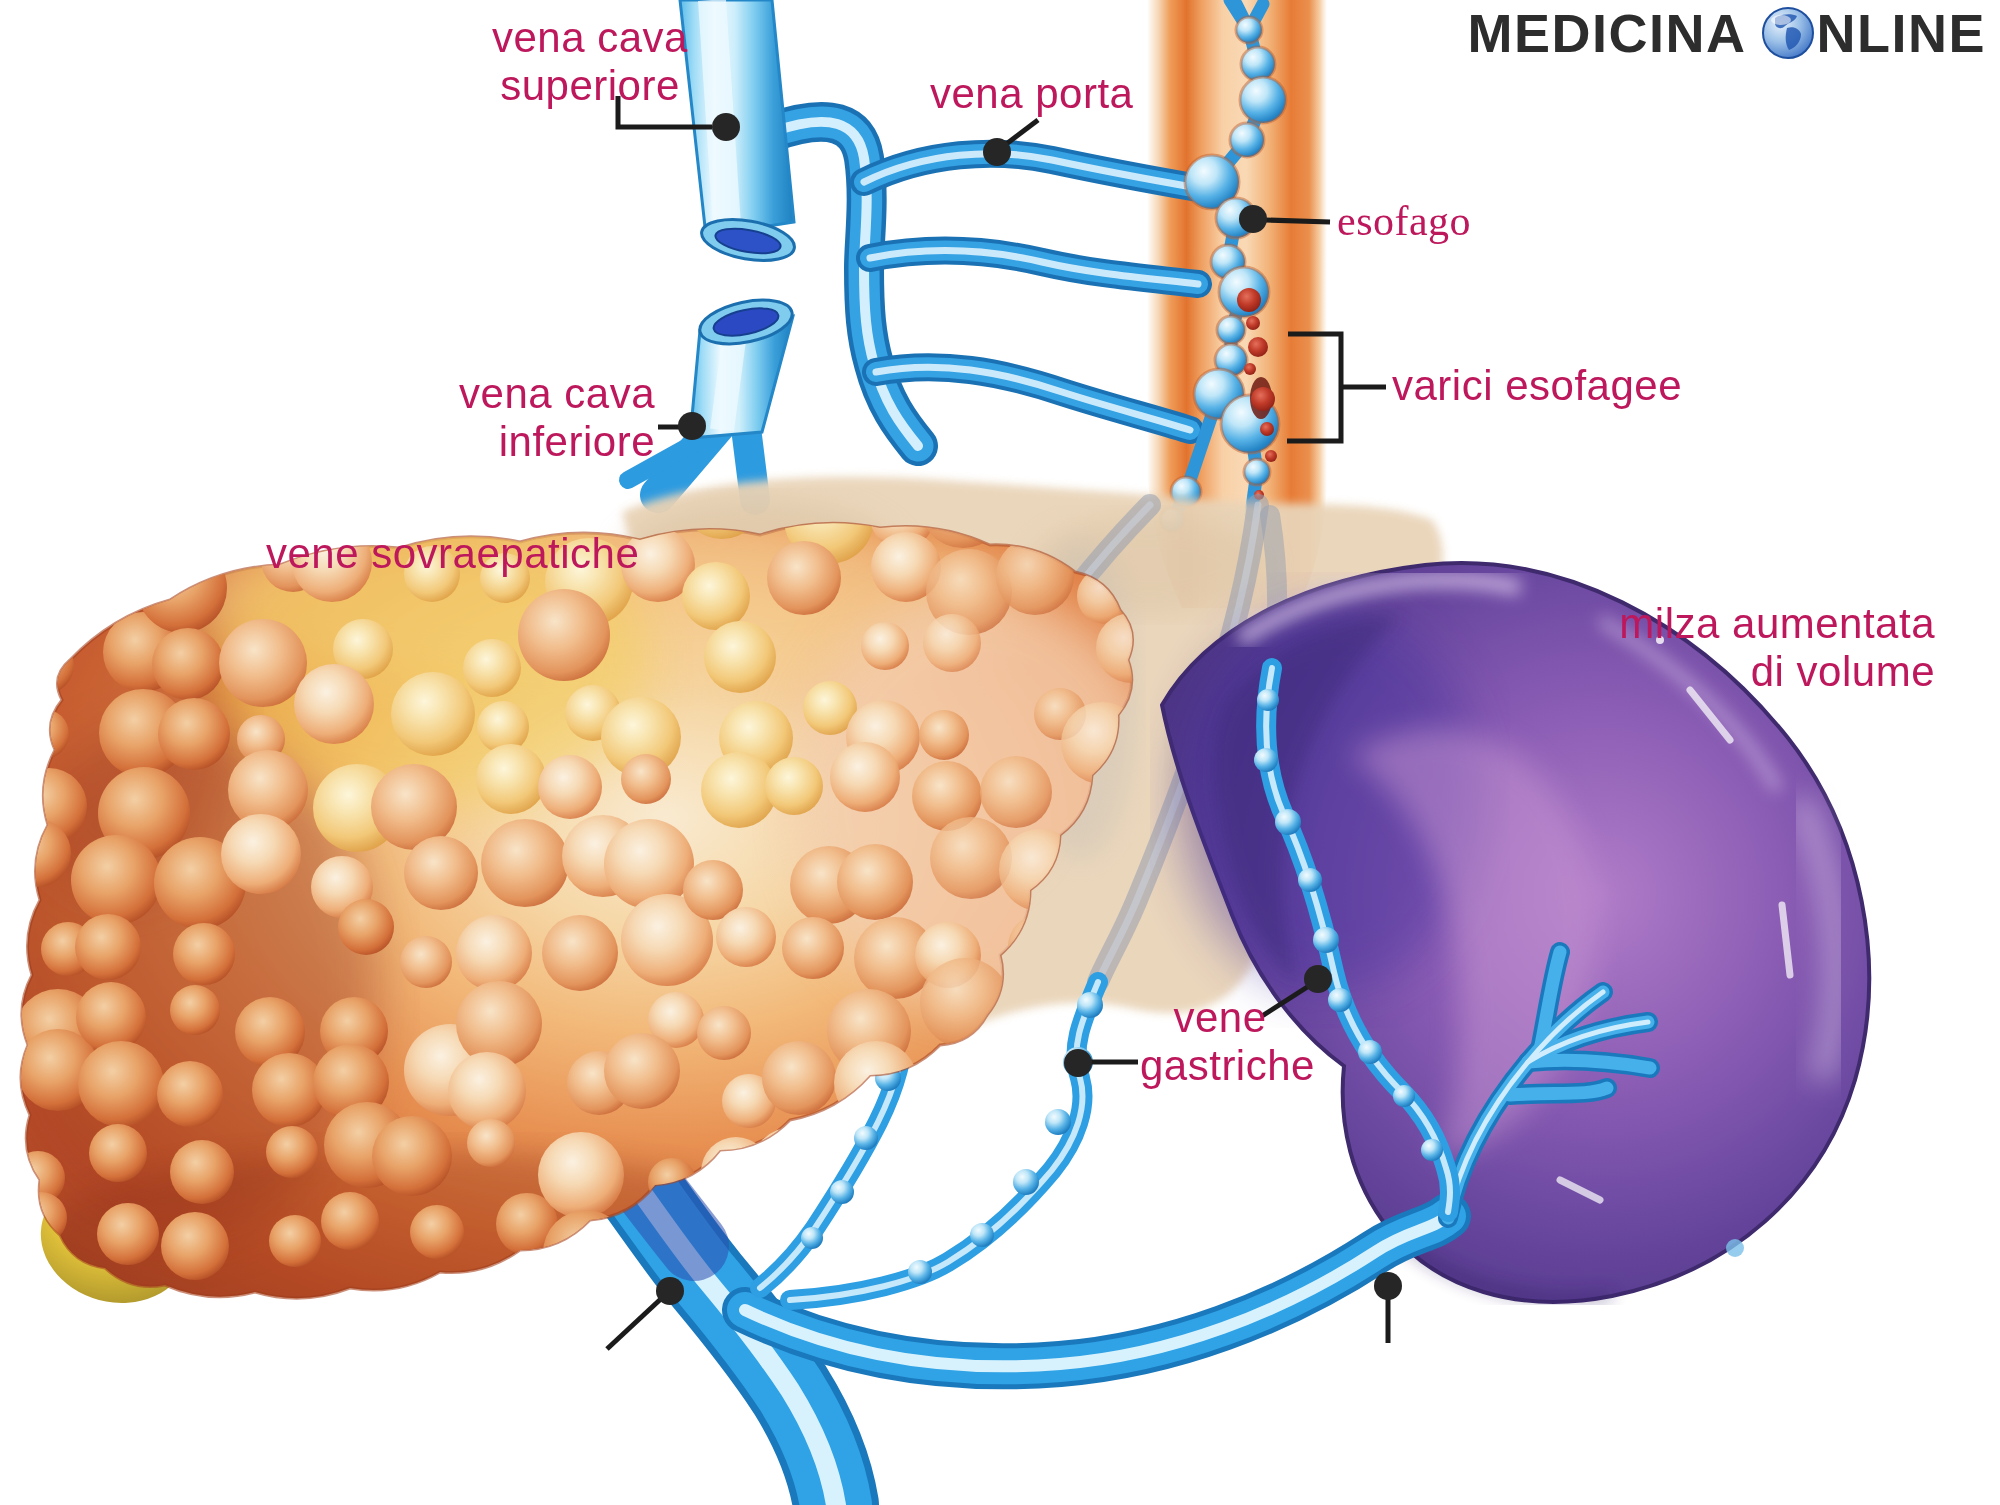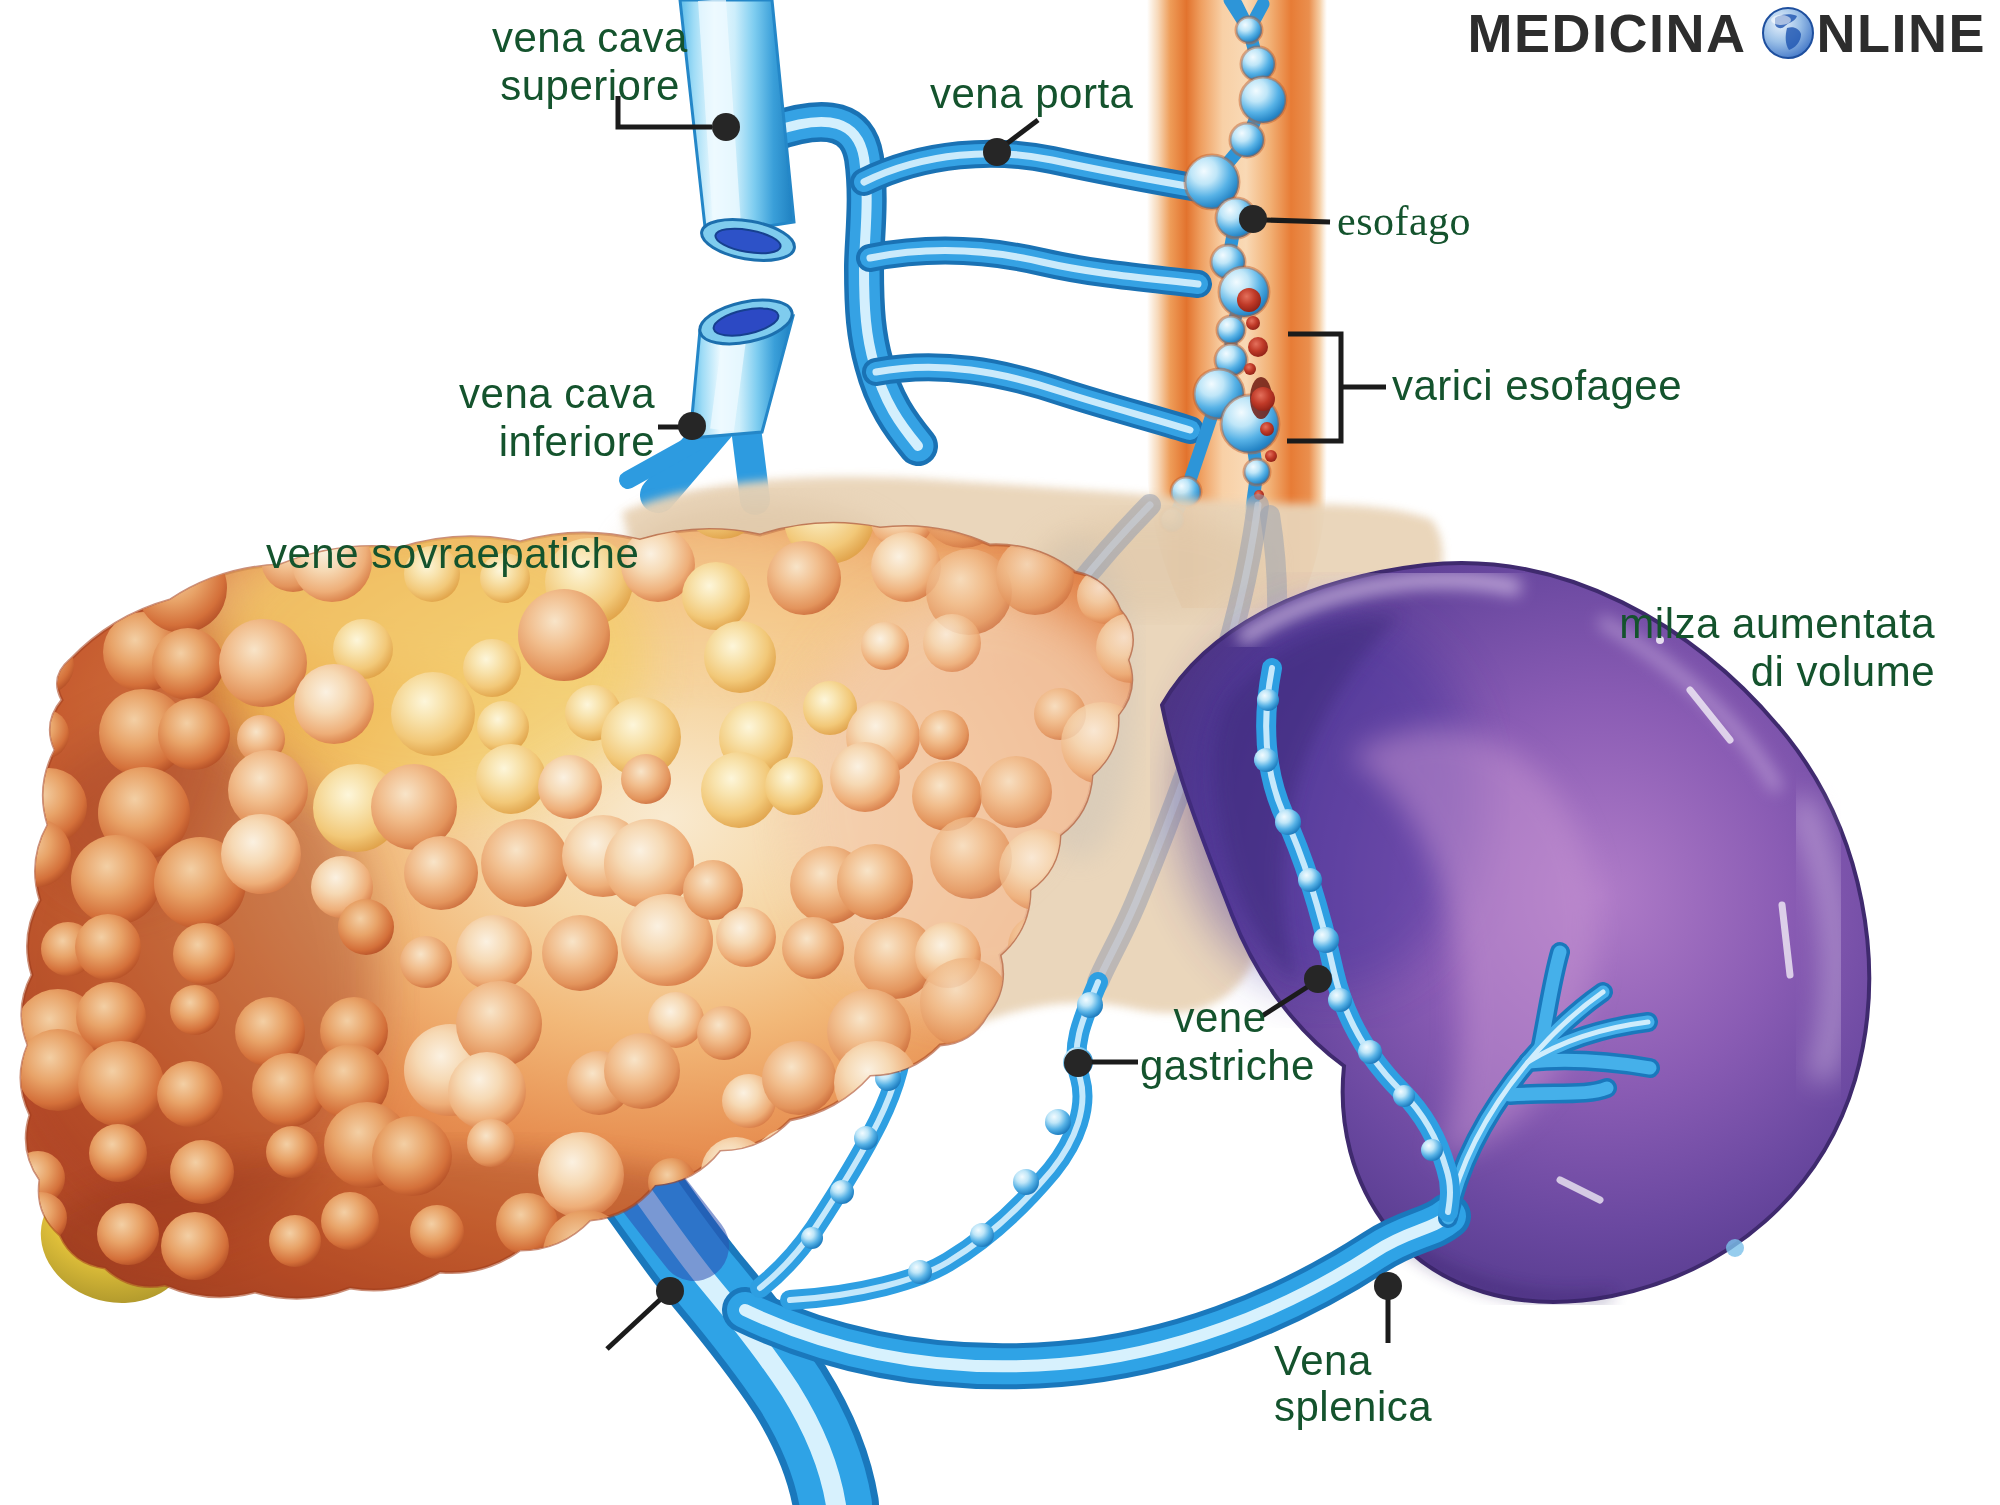--- a/index.html
+++ b/index.html
@@ -3,21 +3,21 @@
 <meta charset="utf-8">
 <style>
   html,body{margin:0;padding:0;background:#ffffff;}
   .stage{
     position:relative;width:2000px;height:1505px;margin:0 auto;
     background:#ffffff;overflow:hidden;
     font-family:"Liberation Sans",sans-serif;
   }
   .stage svg.illu{position:absolute;inset:0;}
   .lbl{
-    position:absolute;color:#14532d;white-space:pre-line;
+    position:absolute;color:#be185d;white-space:pre-line;
     font:400 42px/1.14 "Liberation Sans",sans-serif;letter-spacing:.5px;
   }
   .lbl.center{text-align:center;}
   .lbl.right{text-align:right;}
   .logo{
     position:absolute;top:6px;right:14px;display:flex;align-items:flex-end;
     font:700 54px/1 "Liberation Sans",sans-serif;color:#2d2d2d;letter-spacing:1.5px;
   }
   .logo .globe{display:inline-block;width:54px;height:54px;margin:0 2px 0 14px;}
 </style>
@@ -487,22 +487,20 @@
   <div class="lbl" style="left:930px;top:70px;">vena porta</div>
   <div class="lbl" style="left:1337px;top:198px;font-family:Liberation Serif, serif;">esofago</div>
   <div class="lbl" style="left:1392px;top:362px;">varici esofagee</div>
   <div class="lbl right" style="left:385px;top:370px;width:270px;">vena cava
 inferiore</div>
   <div class="lbl" style="left:266px;top:494px;margin-top:36px;">vene sovraepatiche</div>
   <div class="lbl right" style="left:1580px;top:600px;width:355px;">milza aumentata
 di volume</div>
   <div class="lbl center" style="left:1140px;top:994px;width:160px;">vene
 gastriche</div>
-  <div class="lbl" style="left:1274px;top:1338px;line-height:1.1;">Vena
-splenica</div>
 
   <div class="logo">
     <span>MEDICINA</span>
     <span class="globe">
       <svg viewBox="0 0 54 54" width="54" height="54">
         <defs>
           <radialGradient id="globeG" cx="0.35" cy="0.3" r="0.85">
             <stop offset="0" stop-color="#eaf3fc"></stop>
               <stop offset="0.45" stop-color="#9cc1e8"></stop>
             <stop offset="1" stop-color="#2e66c0"></stop>

